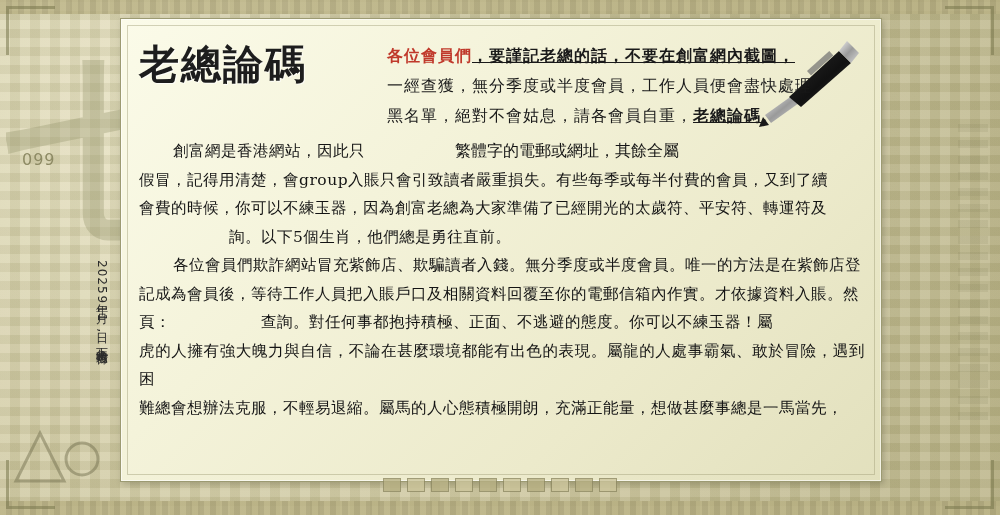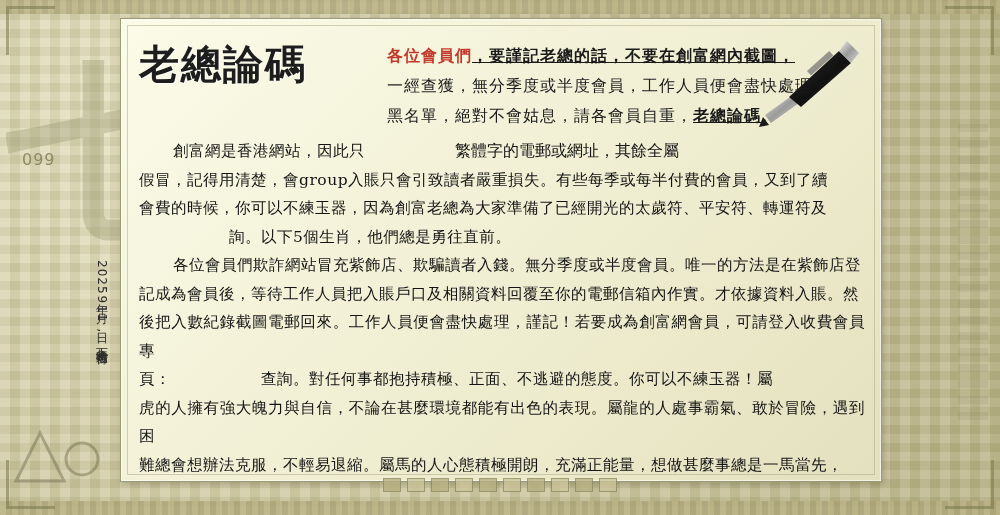--- a/index.html
+++ b/index.html
@@ -197,21 +197,20 @@
       <p>
         <span class="indent"></span><span class="b">創富網是香</span><span>港網站，因此只</span><span class="gap"></span><span class="small">繁體字的電郵或網址，其餘全屬</span>
       </p>
       <p><span>假冒，記得用清楚，會group入賬只會引致讀者嚴重損失。有些每季或每半付費的會員，又到了續</span></p>
       <p><span>會費的時候，你可以不練玉器，因為創富老總為大家準備了已經開光的太歲符、平安符、轉運符及</span></p>
       <p><span class="gap"></span><span>詢。以下5個生肖，他們總是勇往直前。</span></p>
       <p>
         <span class="indent"></span><span class="b">各位會員們</span><span>欺詐網站冒充紫飾店、欺騙讀者入錢。無分季度或半度會員。唯一的方法是在紫飾店登</span>
       </p>
       <p><span>記成為會員後，等待工作人員把入賬戶口及相關資料回覆至你的電郵信箱內作實。才依據資料入賬。然</span></p>
-      <p><span>後把入數紀錄截圖電郵回來。工作人員便會盡快處理，謹記！若要成為創富網會員，可請登入收費會員專</span></p>
       <p><span>頁：</span><span class="gap"></span><span>查詢。對任何事都抱持積極、正面、不逃避的態度。你可以不練玉器！屬</span></p>
       <p><span>虎的人擁有強大魄力與自信，不論在甚麼環境都能有出色的表現。屬龍的人處事霸氣、敢於冒險，遇到困</span></p>
       <p><span>難總會想辦法克服，不輕易退縮。屬馬的人心態積極開朗，充滿正能量，想做甚麼事總是一馬當先，</span></p>
 
     </div>
   </div>
 
   <div class="bottom-strip">
     <span class="blk"></span>
     <span class="blk alt"></span>

